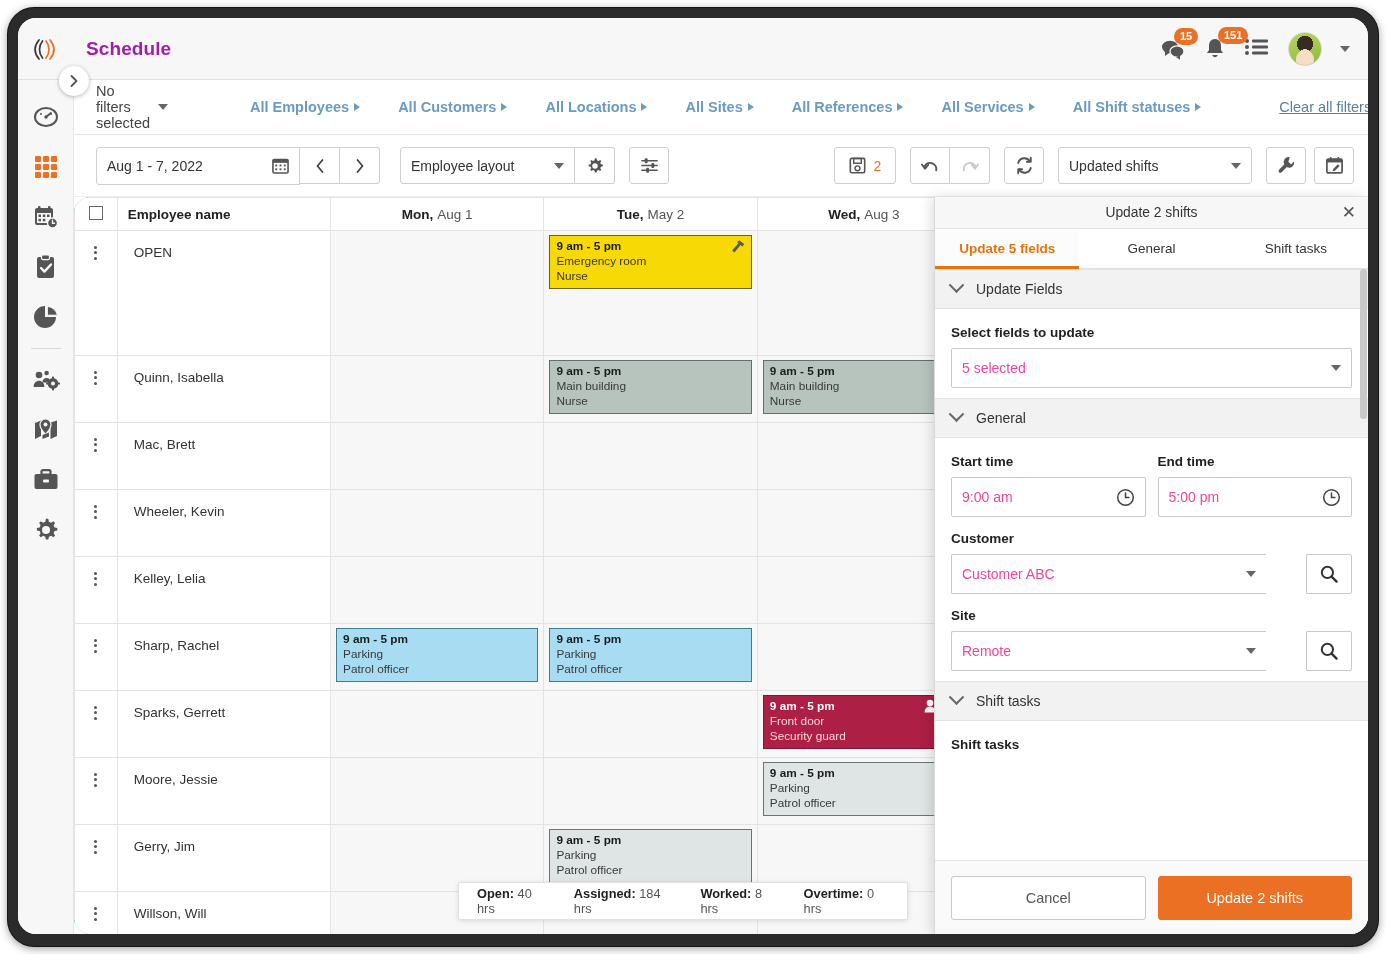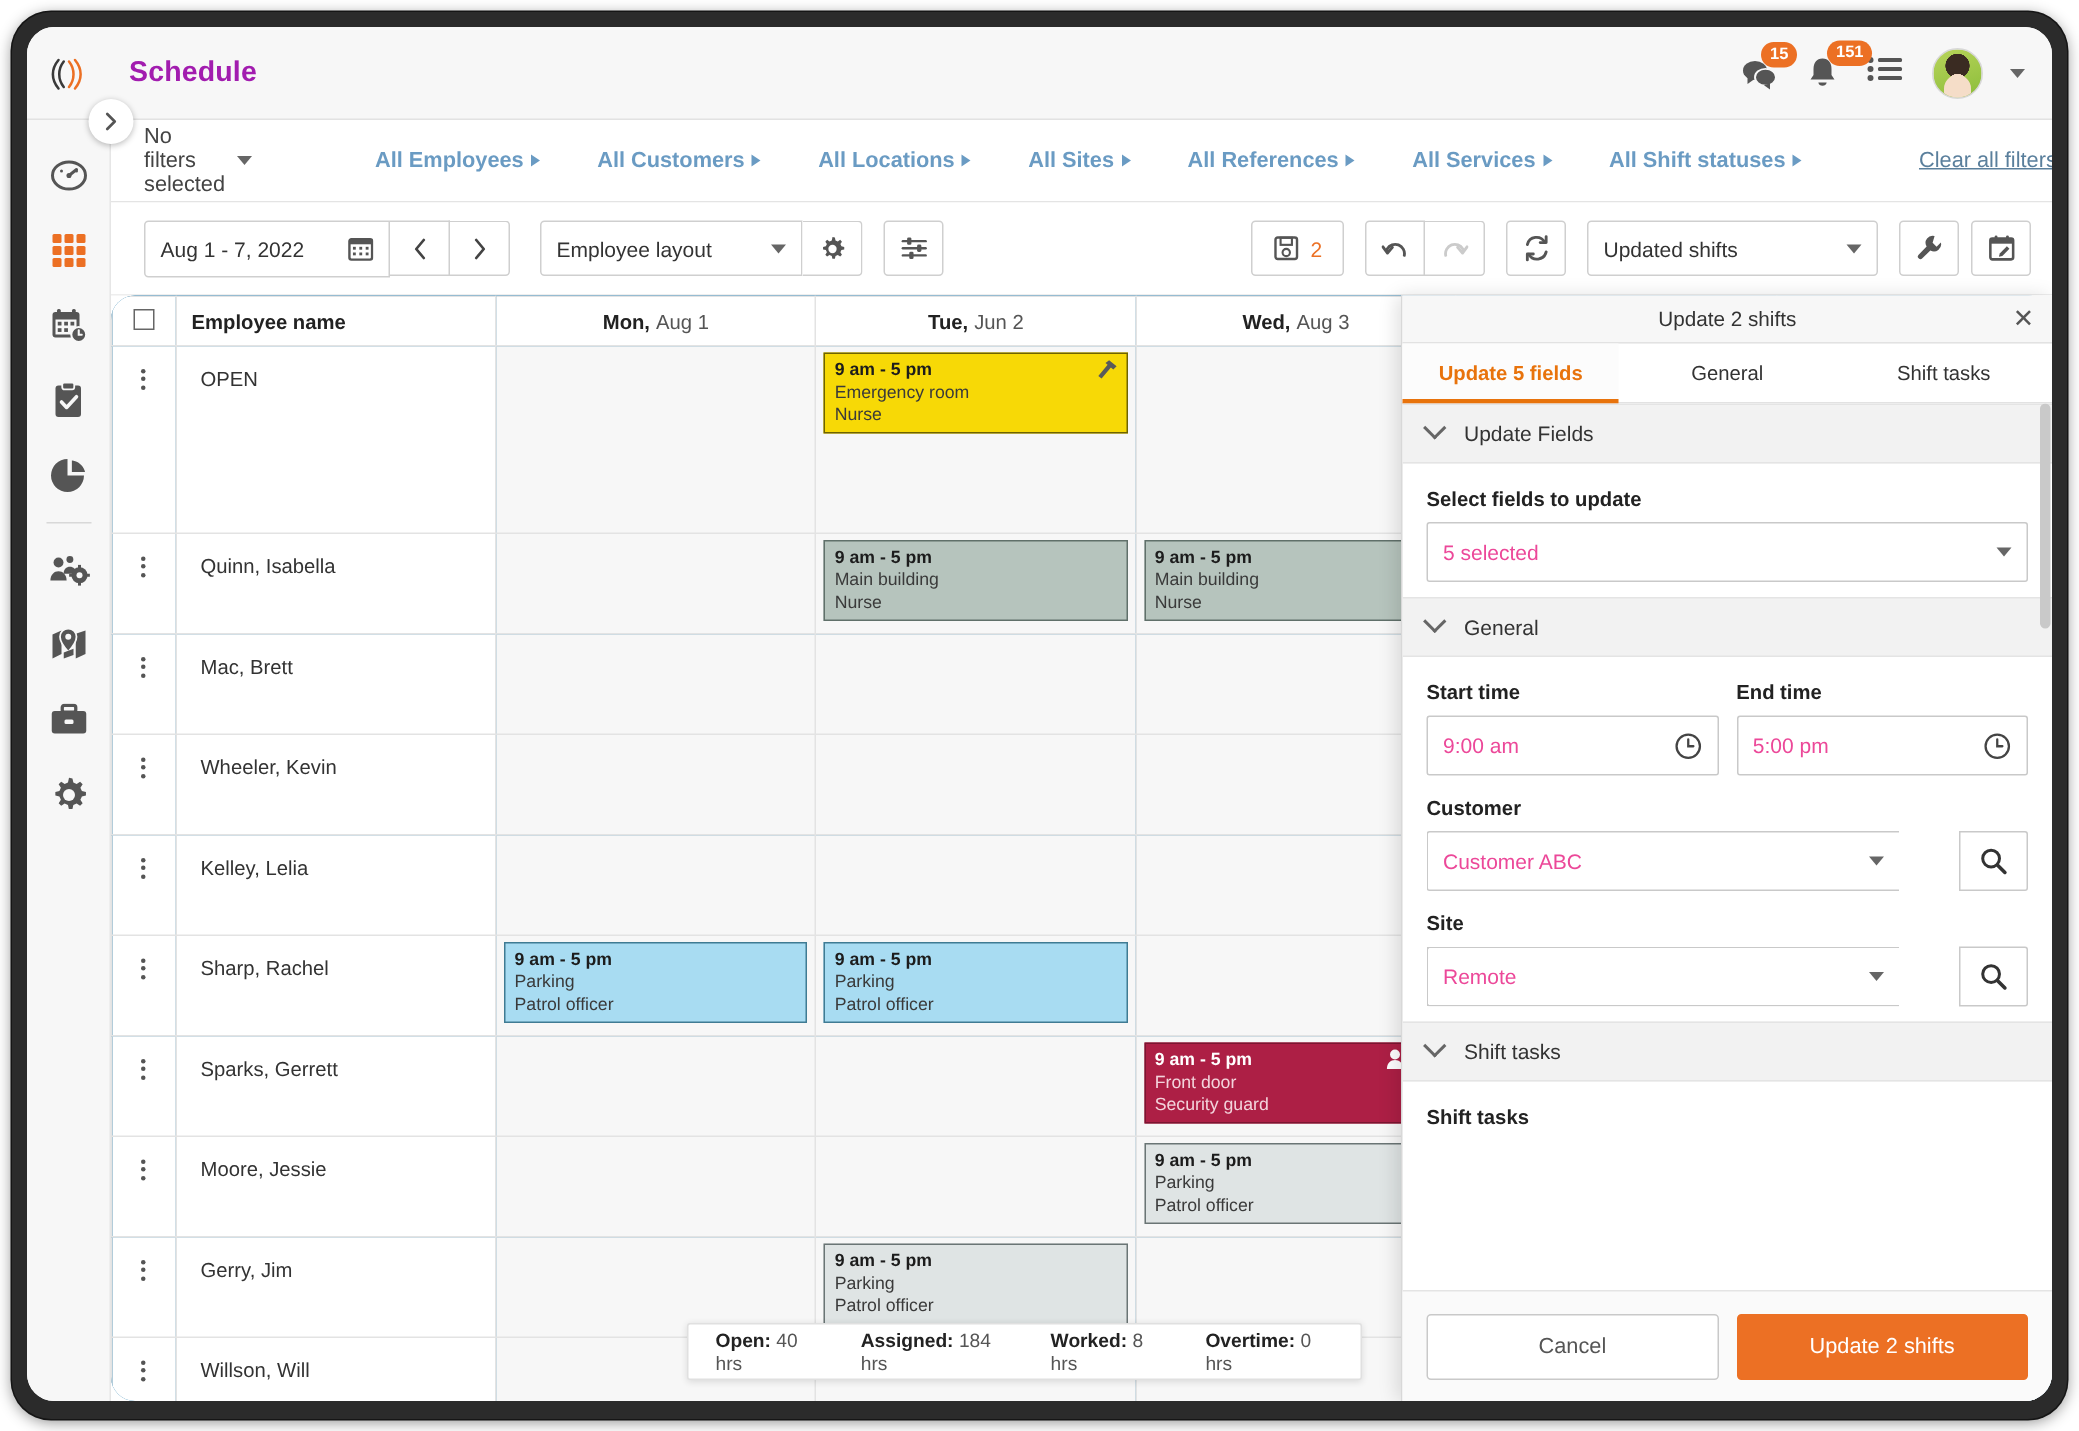--- a/index.html
+++ b/index.html
@@ -91,36 +91,36 @@
     border-bottom:1px solid #eee;
   }
   .tb-group { display:flex; align-items:center; }
   .tb-box {
     height:37px; border:1px solid #cfcfcf; background:#fff;
     display:flex; align-items:center; font-size:14px; color:#333;
   }
   .tb-box.rad-l { border-radius:3px 0 0 3px; }
   .tb-box.rad-r { border-radius:0 3px 3px 0; border-left:none; }
   .tb-box.rad { border-radius:3px; }
-  .daterange { width:164px; padding:18px 10px; justify-content:space-between; border-radius:3px 0 0 3px; }
+  .daterange { width:204px; padding:18px 10px; justify-content:space-between; border-radius:3px 0 0 3px; }
   .navbtn { width:40px; justify-content:center; border-left:none; cursor:pointer; }
   .layout-sel { width:175px; padding:0 10px; justify-content:space-between; border-radius:3px 0 0 3px; cursor:pointer; }
   .sqbtn { width:40px; justify-content:center; cursor:pointer; }
   .spacer { flex:1; }
   .savebtn { width:62px; justify-content:center; gap:8px; border-radius:3px; cursor:pointer; }
   .savecount { color:#ec7024; font-size:14px; }
   .updated-sel { width:194px; padding:0 10px; justify-content:space-between; border-radius:3px; cursor:pointer; }
   .ml8 { margin-left:8px; }
   .ml14 { margin-left:14px; }
   .ml20 { margin-left:20px; }
 
   
   .gridwrap {
     position:absolute; left:56px; top:179px; right:0; bottom:0;
-    background:#0369a1; overflow:hidden;border-radius:16px;
+    background:#22c55e; overflow:hidden;border-radius:16px;
   }
   table.sched { border-collapse:collapse; width:1324px; table-layout:fixed; }
   table.sched th, table.sched td { border:1px solid #e3e3e3; }
   th.col-chk { width:32px; }
   th.col-name { width:160px; }
   th.col-day { width:160px; }
   thead th {
     height:33px; background:#fff; font-size:13.5px; color:#222;
     font-weight:bold; padding:0 10px; text-align:center; border-top:none;
   }
@@ -531,21 +531,21 @@
     </div>
   </div>
 
   <div class="gridwrap">
     <table class="sched">
       <thead>
         <tr id="head-row">
               <th class="col-chk"><span style="display:inline-block;width:14px;height:14px;border:1.6px solid #666;"></span></th>
               <th class="col-name">Employee name</th>
               <th class="col-day"><span class="dow">Mon,</span><span class="dnum">Aug 1</span></th>
-              <th class="col-day"><span class="dow">Tue,</span><span class="dnum">Jun 2</span></th>
+              <th class="col-day"><span class="dow">Tue,</span><span class="dnum">May 2</span></th>
               <th class="col-day"><span class="dow">Wed,</span><span class="dnum">Aug 3</span></th>
               <th class="col-day"><span class="dow">Thu,</span><span class="dnum">Aug 4</span></th>
               <th class="col-day"></th>
             </tr>
       </thead>
       <tbody id="grid-body">
             <tr style="height: 118px;">
               <td class="kebab"><span class="dots"><span></span><span></span><span></span></span></td>
               <td class="namecell">OPEN</td>
               <td class="daycell"></td>

